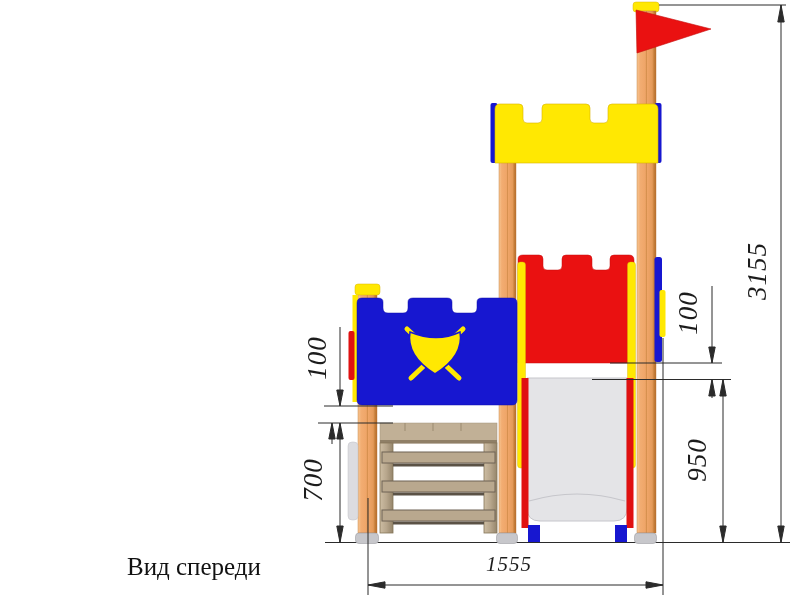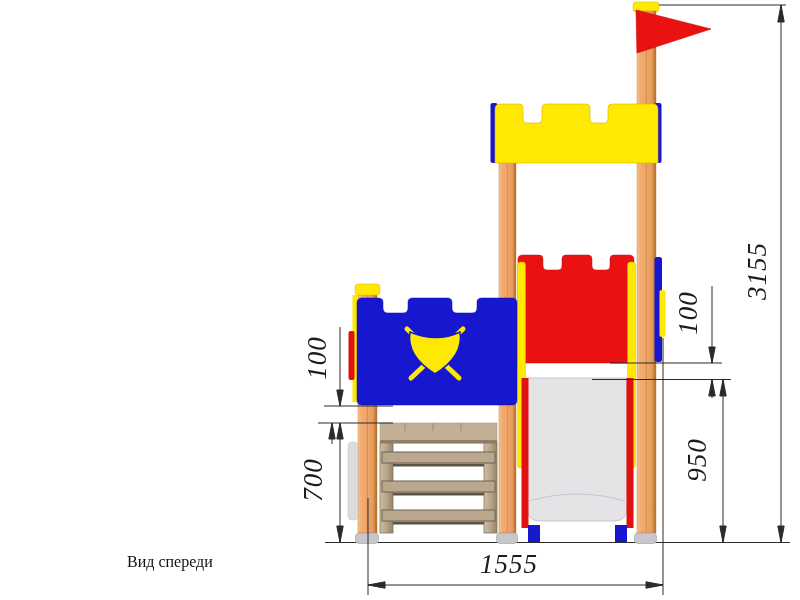--- a/index.html
+++ b/index.html
@@ -1,23 +1,23 @@
 <!DOCTYPE html>
 <html><head>
 <meta charset="utf-8">
 <style>
   html,body{margin:0;padding:0;background:#ffffff;}
   .stage{position:relative;width:800px;height:600px;background:#ffffff;overflow:hidden;
          font-family:"Liberation Serif", serif;}
   svg.layer{position:absolute;left:0;top:0;}
   .dim{position:absolute;font-style:italic;font-size:27px;color:#1c1c1c;white-space:nowrap;
        letter-spacing:1px;transform:translate(-50%,-50%) rotate(-90deg);}
-  .dim-h{position:absolute;font-style:italic;font-size:27px;color:#1c1c1c;white-space:nowrap;
+  .dim-h{position:absolute;font-style:italic;font-size:21px;color:#1c1c1c;white-space:nowrap;
        letter-spacing:1px;transform:translate(-50%,-50%);}
-  .caption{position:absolute;left:127px;top:553px;font-size:16px;color:#111;white-space:nowrap;}
+  .caption{position:absolute;left:127px;top:553px;font-size:25px;color:#111;white-space:nowrap;}
 </style>
 </head>
 <body>
 
 <div class="stage">
 
   <svg class="layer" width="800" height="600" viewBox="0 0 800 600">
     <defs>
       <linearGradient id="wood" x1="0" y1="0" x2="1" y2="0">
         <stop offset="0" stop-color="#f8c793"></stop>

